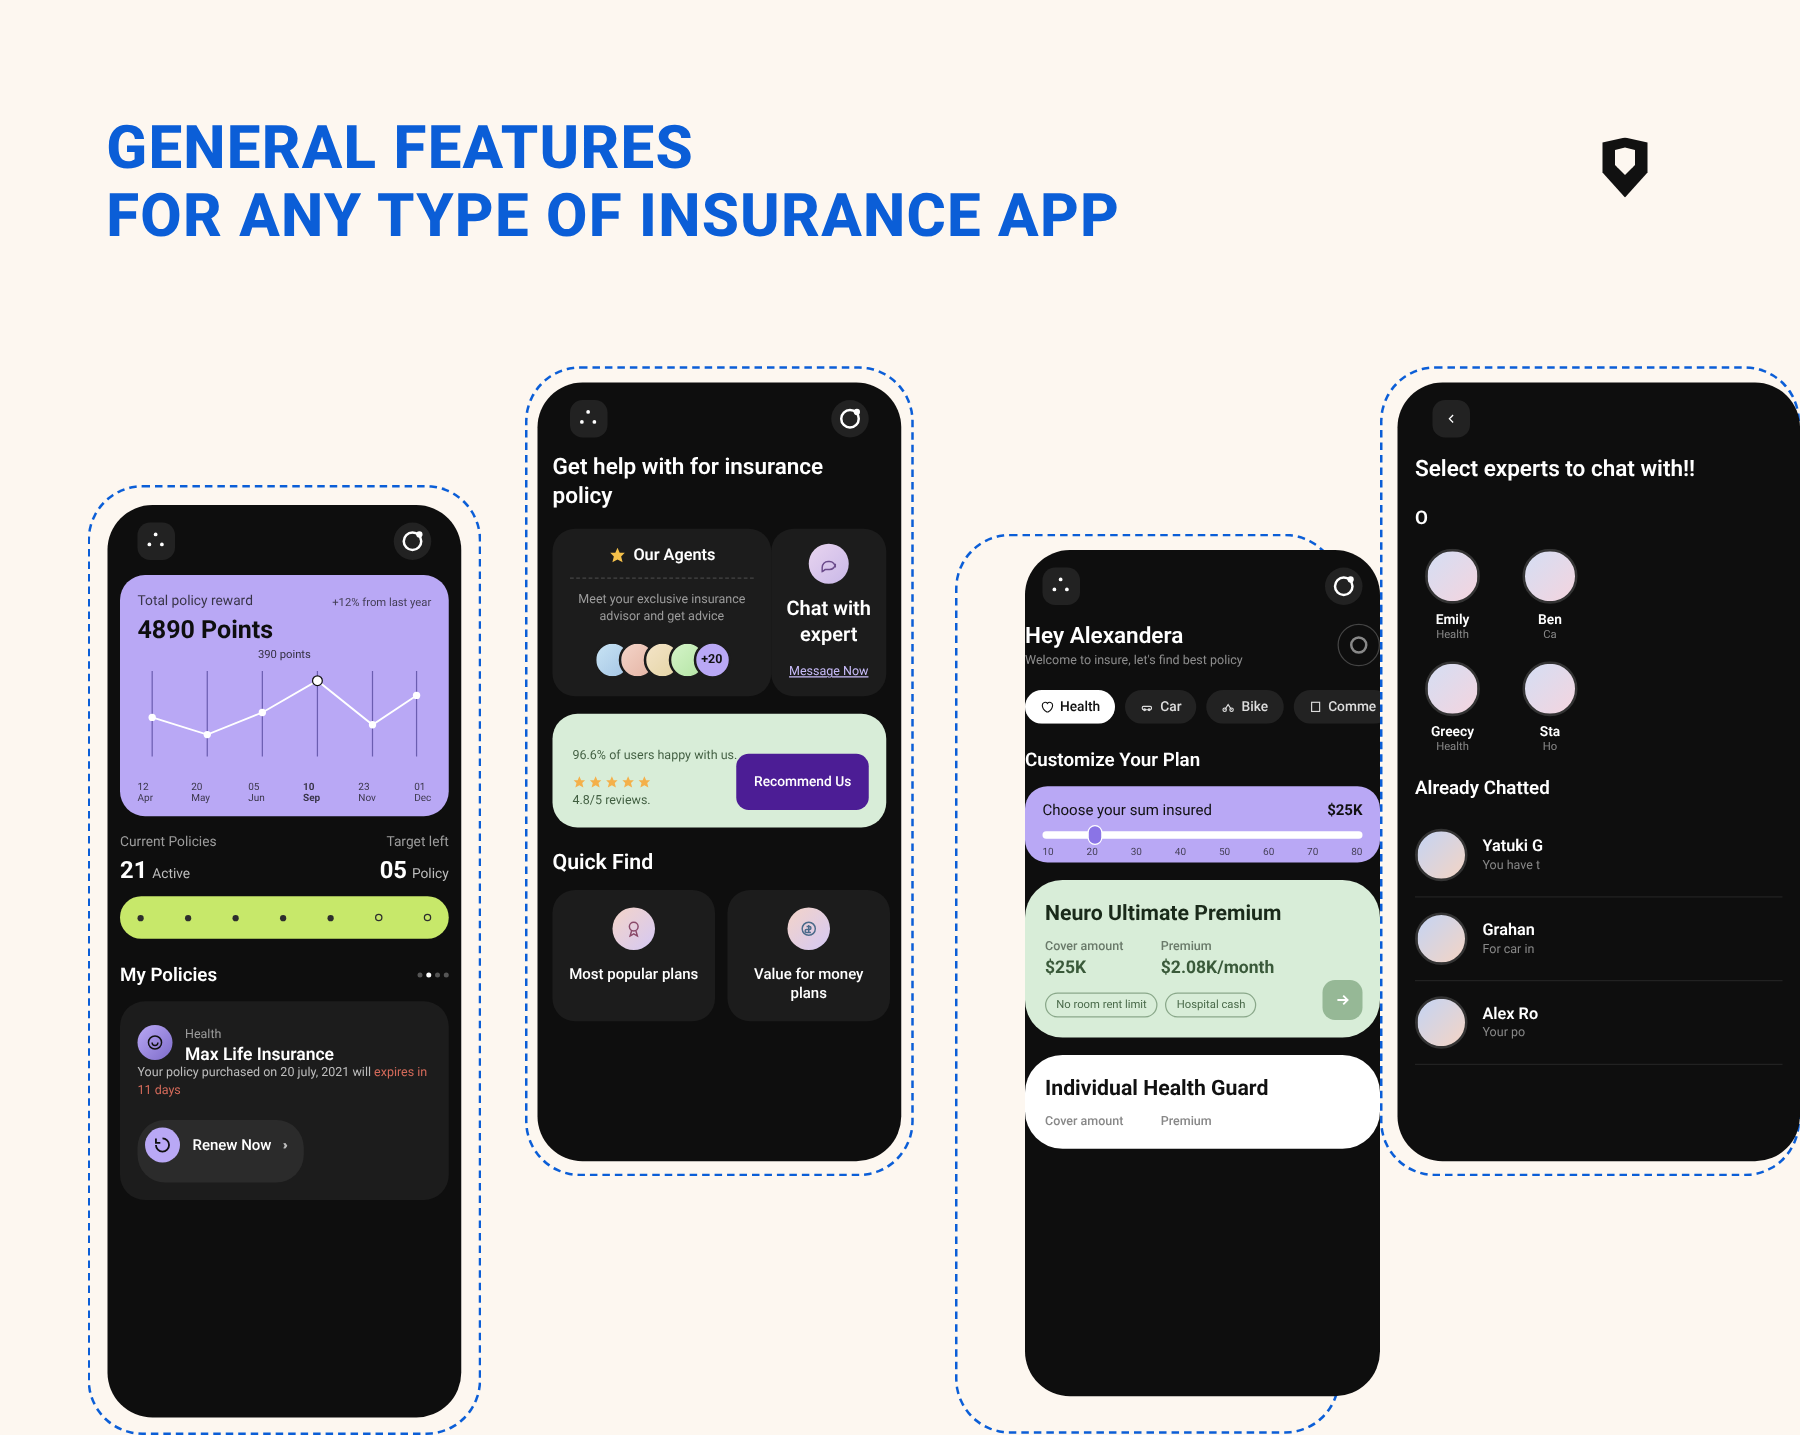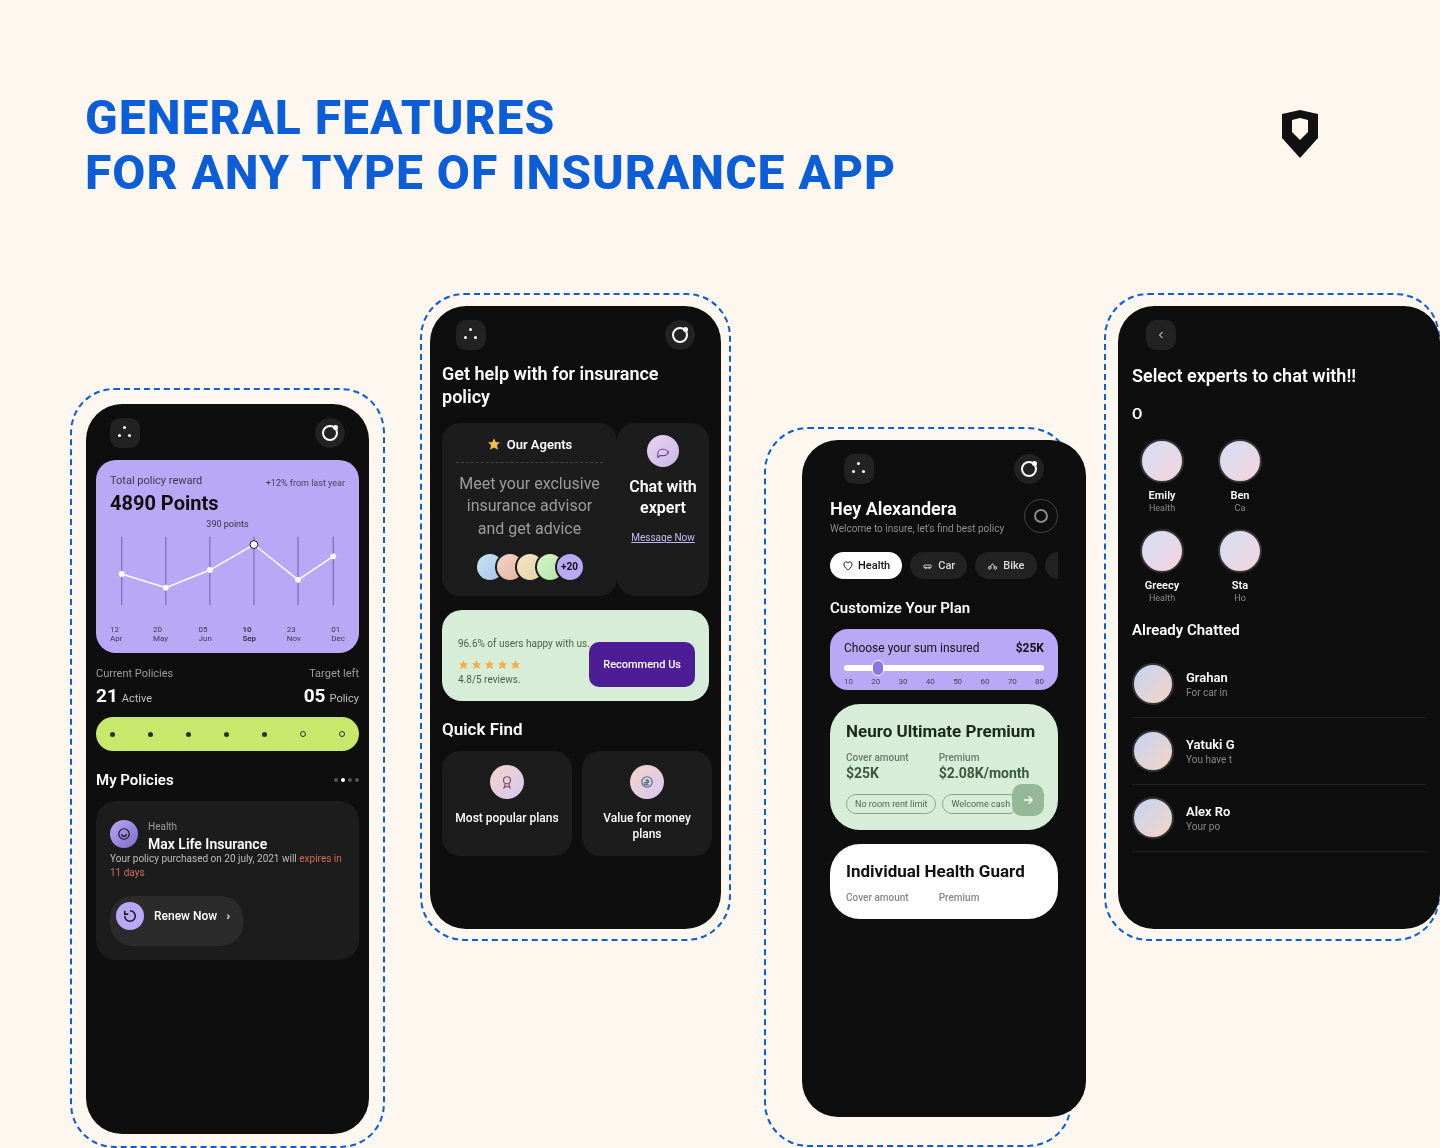--- a/index.html
+++ b/index.html
@@ -75,21 +75,21 @@
 
   
   #dash2{left:420px;top:293px;width:311px;height:648px;}
   #phone2{left:430px;top:306px;width:291px;height:623px;padding:0 12px;}
   .p2-title{font-size:18px;font-weight:600;line-height:1.3;margin-top:6px;}
   .p2-row{display:flex;gap:0;margin-top:14px;}
   .p2-agents{flex:1;background:var(--card-dark);border-radius:18px;padding:14px;text-align:center;}
   .p2-agents .ah{display:flex;align-items:center;justify-content:center;gap:6px;font-size:13px;font-weight:600;}
   .p2-agents .ah svg{width:14px;height:14px;}
   .p2-agents .dash{border-top:1px dashed #444;margin:10px 0;}
-  .p2-agents .sub{font-size:16px;color:#9c9c9c;line-height:1.4;}
+  .p2-agents .sub{font-size:10px;color:#9c9c9c;line-height:1.4;}
   .p2-avs{display:flex;justify-content:center;margin-top:12px;}
   .p2-avs i{width:30px;height:30px;border-radius:50%;border:2px solid var(--card-dark);margin-left:-10px;}
   .p2-avs i:first-child{margin-left:0;}
   .p2-avs .more{background:var(--purple);color:#111;font-size:10px;font-weight:700;display:flex;align-items:center;justify-content:center;font-style:normal;}
   .p2-chat{width:92px;background:var(--card-dark);border-radius:18px;padding:12px 8px;text-align:center;}
   .p2-chat .bubble{width:32px;height:32px;border-radius:50%;background:linear-gradient(135deg,#e8d4ef,#c9b8e8);margin:0 auto;display:flex;align-items:center;justify-content:center;}
   .p2-chat h5{margin:10px 0 0;font-size:16px;font-weight:600;line-height:1.3;}
   .p2-chat a{display:block;margin-top:14px;font-size:10px;color:#c7bbf8;text-decoration:underline;}
   .p2-savings{background:var(--mint);border-radius:20px;padding:16px;margin-top:14px;color:#1b3a1b;position:relative;overflow:hidden;}
   .p2-savings .txt{font-size:14px;font-weight:600;line-height:1.4;}
@@ -101,21 +101,21 @@
   .p2-savings .rev{font-size:10px;margin-top:4px;opacity:.8;}
   .p2-rec{position:absolute;right:14px;bottom:14px;background:#4c1d95;color:#fff;font-size:11px;font-weight:500;padding:16px 14px;border-radius:10px;}
   .p2-qf{font-size:17px;font-weight:600;margin-top:18px;}
   .p2-qrow{display:flex;gap:10px;margin-top:12px;}
   .p2-qcard{flex:0 0 130px;background:var(--card-dark);border-radius:18px;padding:14px 10px;text-align:center;}
   .p2-qcard .qi{width:34px;height:34px;border-radius:50%;background:linear-gradient(135deg,#f4d4c8,#d4c8f4);margin:0 auto;display:flex;align-items:center;justify-content:center;}
   .p2-qcard h6{margin:12px 0 0;font-size:12px;font-weight:500;line-height:1.3;}
 
   
   #dash3{left:764px;top:427px;width:308px;height:720px;}
-  #phone3{left:802px;top:440px;width:284px;height:677px;padding:0 28px;}
+  #phone3{left:820px;top:440px;width:284px;height:677px;padding:0 0;}
   .p3-hdr{display:flex;justify-content:space-between;align-items:center;margin-top:8px;}
   .p3-greet h2{margin:0;font-size:18px;font-weight:600;}
   .p3-greet p{margin:4px 0 0;font-size:10px;color:#8d8d8d;}
   .p3-avatar{width:34px;height:34px;border-radius:50%;border:1px solid #444;display:flex;align-items:center;justify-content:center;}
   .p3-avatar i{width:14px;height:14px;border:2px solid #888;border-radius:50%;}
   .p3-tabs{display:flex;gap:8px;margin-top:18px;overflow:hidden;}
   .p3-tab{flex-shrink:0;display:flex;align-items:center;gap:5px;padding:7px 12px;border-radius:18px;background:#222;font-size:11px;font-weight:500;color:#ddd;}
   .p3-tab.active{background:#fff;color:#111;}
   .p3-tab svg{width:11px;height:11px;}
   .p3-cust{font-size:15px;font-weight:600;margin-top:20px;}
@@ -468,21 +468,21 @@
   </div>
 
   <div class="p3-plan">
     <h3>Neuro Ultimate Premium</h3>
     <div class="p3-kv">
       <div><small>Cover amount</small><b>$25K</b></div>
       <div><small>Premium</small><b>$2.08K/month</b></div>
     </div>
     <div class="p3-chips">
       <span class="p3-chip">No room rent limit</span>
-      <span class="p3-chip">Welcome cash</span>
+      <span class="p3-chip">Hospital cash</span>
     </div>
     <div class="p3-go">
       <svg width="14" height="14" viewBox="0 0 24 24" fill="none" stroke="#fff" stroke-width="2.5">
           <path d="M5 12h14M13 6l6 6-6 6"></path>
         </svg>
     </div>
   </div>
 
   <div class="p3-plan white">
     <h3>Individual Health Guard</h3>
@@ -531,32 +531,32 @@
         <div class="pic"></div>
         <b>Sta</b>
         <small>Ho</small>
       </div>
     </div>
   <div class="p4-section">Already Chatted</div>
   <div class="p4-list" id="p4-chats">
       <div class="p4-item">
         <div class="pic"></div>
         <div>
+          <b>Yatuki G</b>
+          <small>You have t</small>
+        </div>
+      </div>
+      <div class="p4-item">
+        <div class="pic"></div>
+        <div>
           <b>Grahan</b>
           <small>For car in</small>
         </div>
       </div>
       <div class="p4-item">
         <div class="pic"></div>
         <div>
-          <b>Yatuki G</b>
-          <small>You have t</small>
-        </div>
-      </div>
-      <div class="p4-item">
-        <div class="pic"></div>
-        <div>
           <b>Alex Ro</b>
           <small>Your po</small>
         </div>
       </div>
     </div>
 </div>
 
 </body></html>

